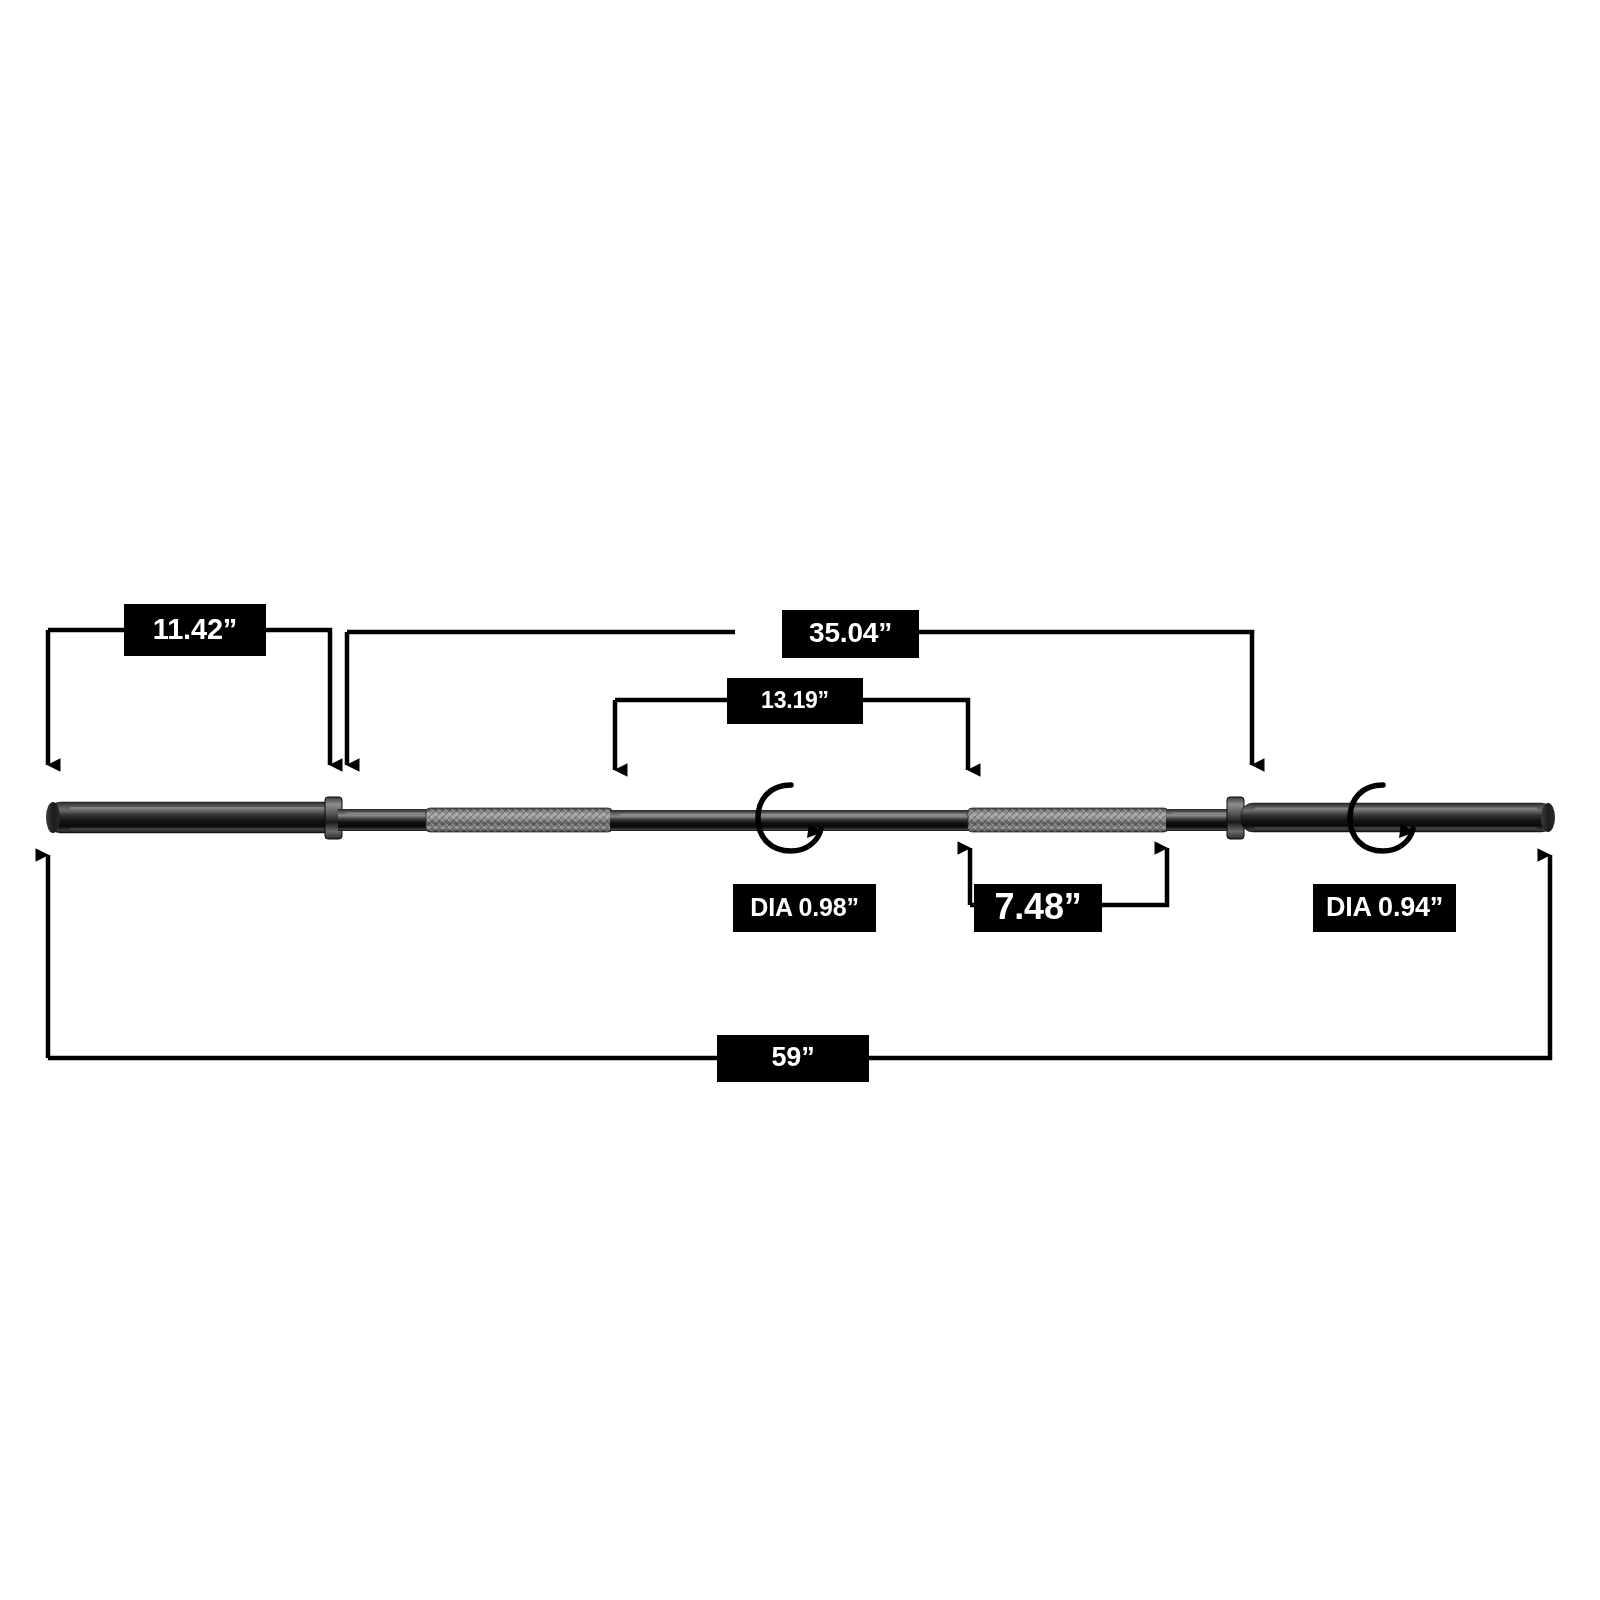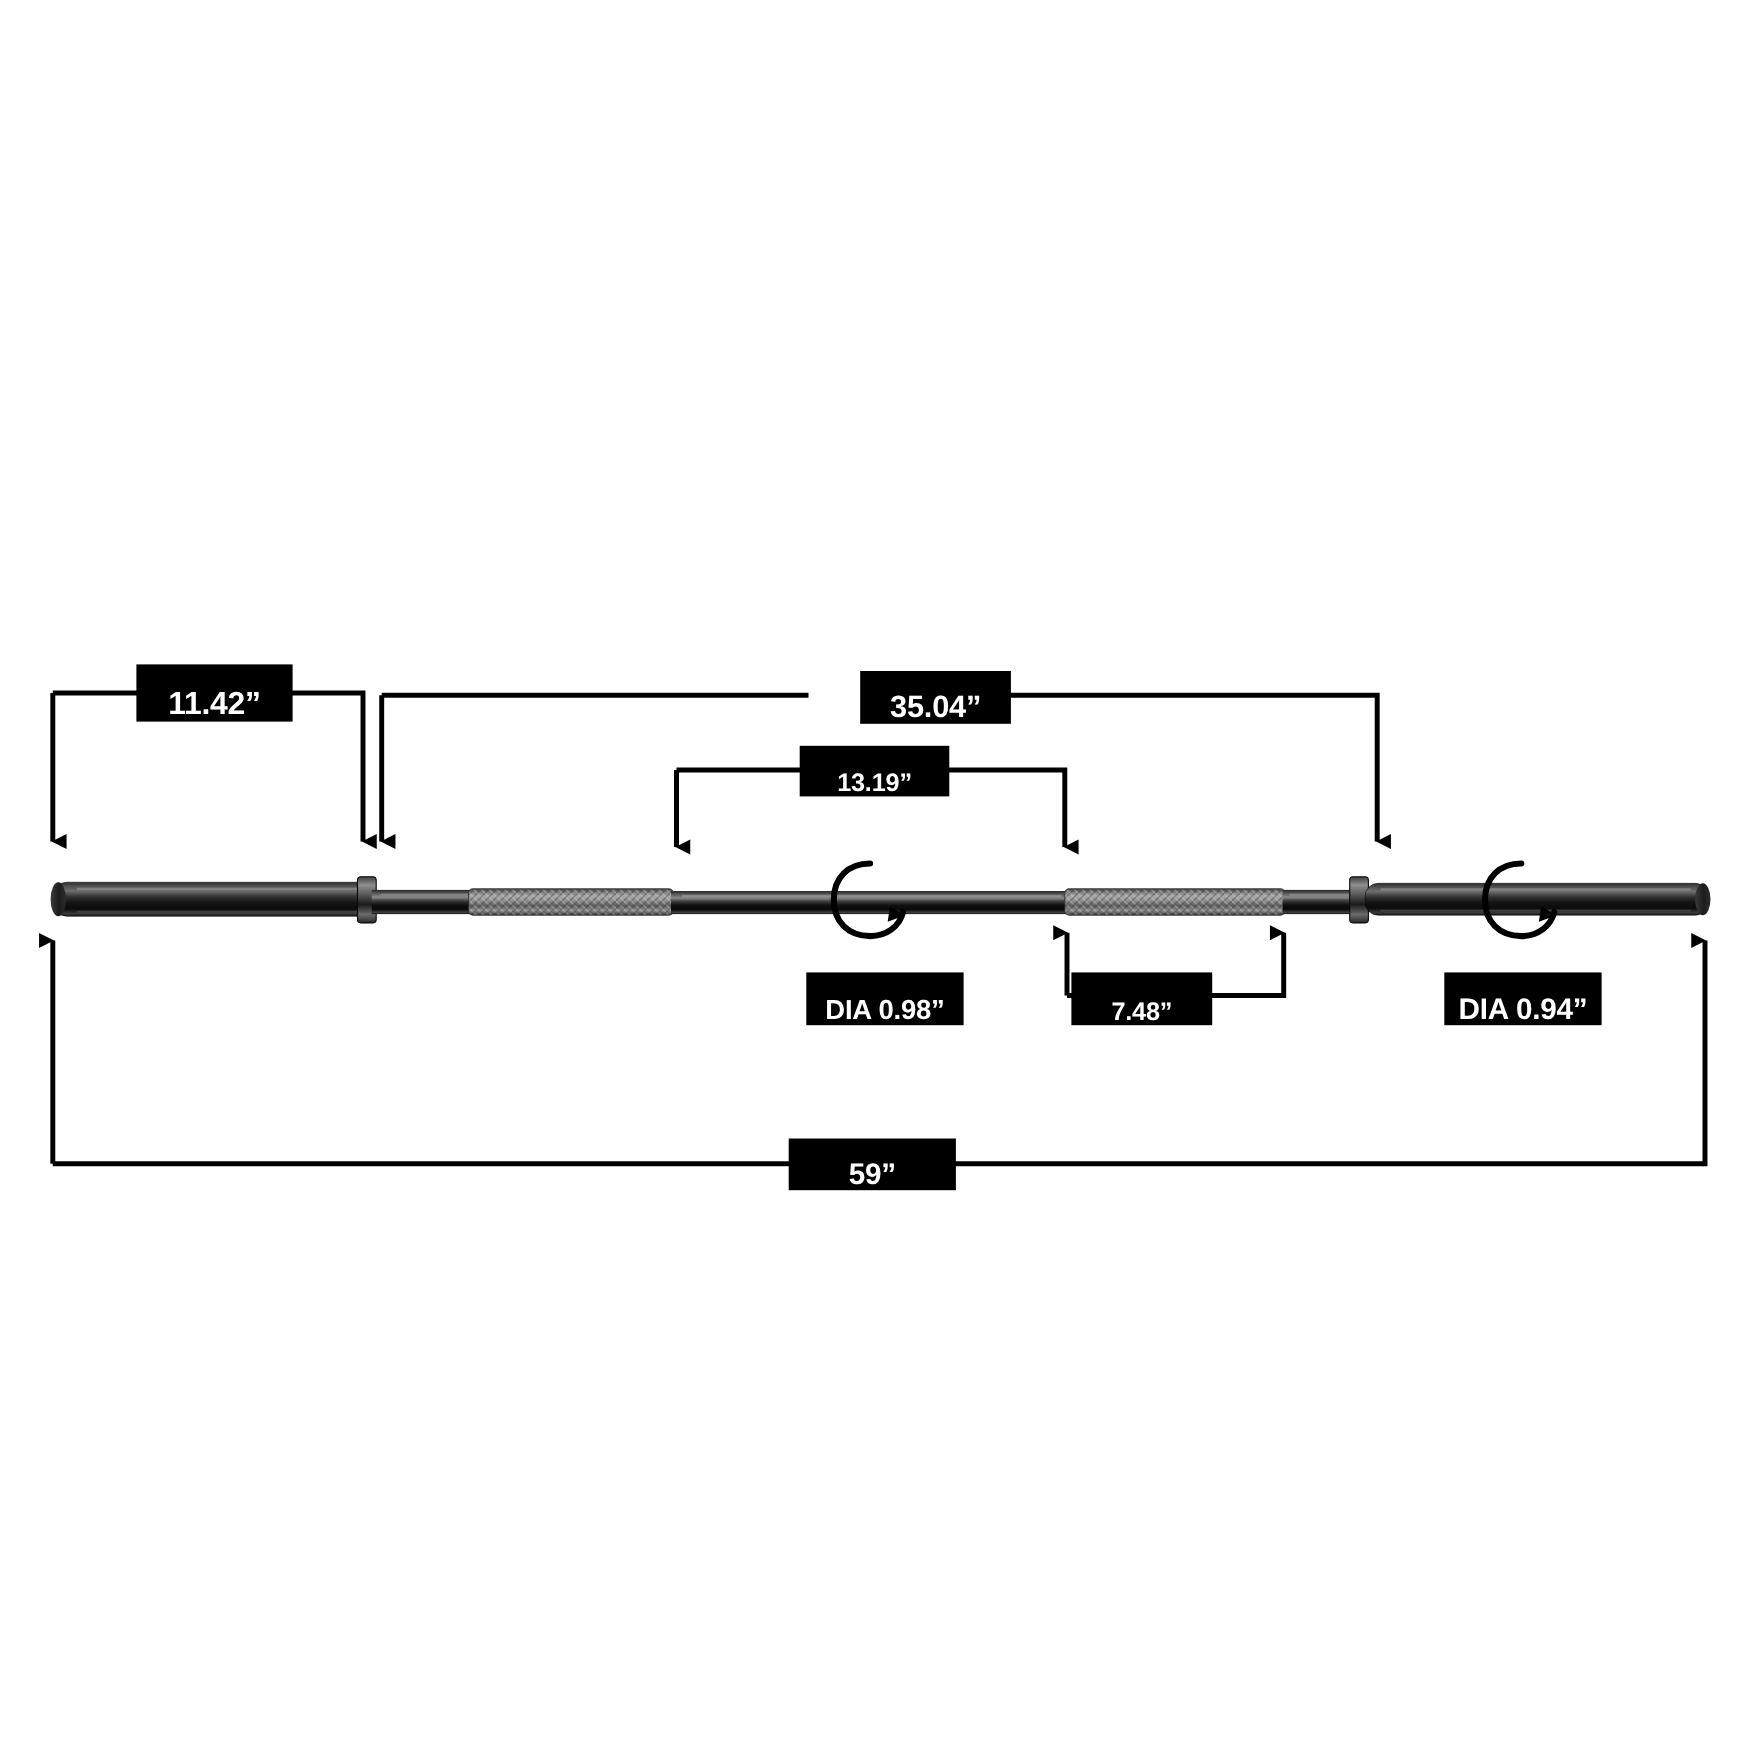--- a/index.html
+++ b/index.html
@@ -21,21 +21,21 @@
     left: 0;
     top: 0;
     width: 1600px;
     height: 1600px;
   }
   .dim-label {
     position: absolute;
     background: #000000;
     color: #ffffff;
     display: flex;
-    align-items: flex-end;
+    align-items: center;
     justify-content: center;
     font-family: "Liberation Sans", sans-serif;
     font-weight: bold;
     letter-spacing: -0.2px;
     white-space: nowrap;
     box-sizing: border-box;
   }
   .dim-label span {
     display: inline-block;
     line-height: 1;
@@ -222,21 +222,21 @@
   </div>
 
   <div class="dim-label" style="left:727px; top:678px; width:136px; height:46px; font-size:23px;">
     <span>13.19”</span>
   </div>
 
   <div class="dim-label" style="left:733px; top:884px; width:143px; height:48px; font-size:25px;">
     <span>DIA 0.98”</span>
   </div>
 
-  <div class="dim-label" style="left:974px; top:884px; width:128px; height:48px; font-size:23px;">
+  <div class="dim-label" style="left:974px; top:884px; width:128px; height:48px; font-size:36px;">
     <span>7.48”</span>
   </div>
 
   <div class="dim-label" style="left:1313px; top:884px; width:143px; height:48px; font-size:27px;">
     <span>DIA 0.94”</span>
   </div>
 
   <div class="dim-label" style="left:717px; top:1035px; width:152px; height:47px; font-size:27px;">
     <span>59”</span>
   </div>

